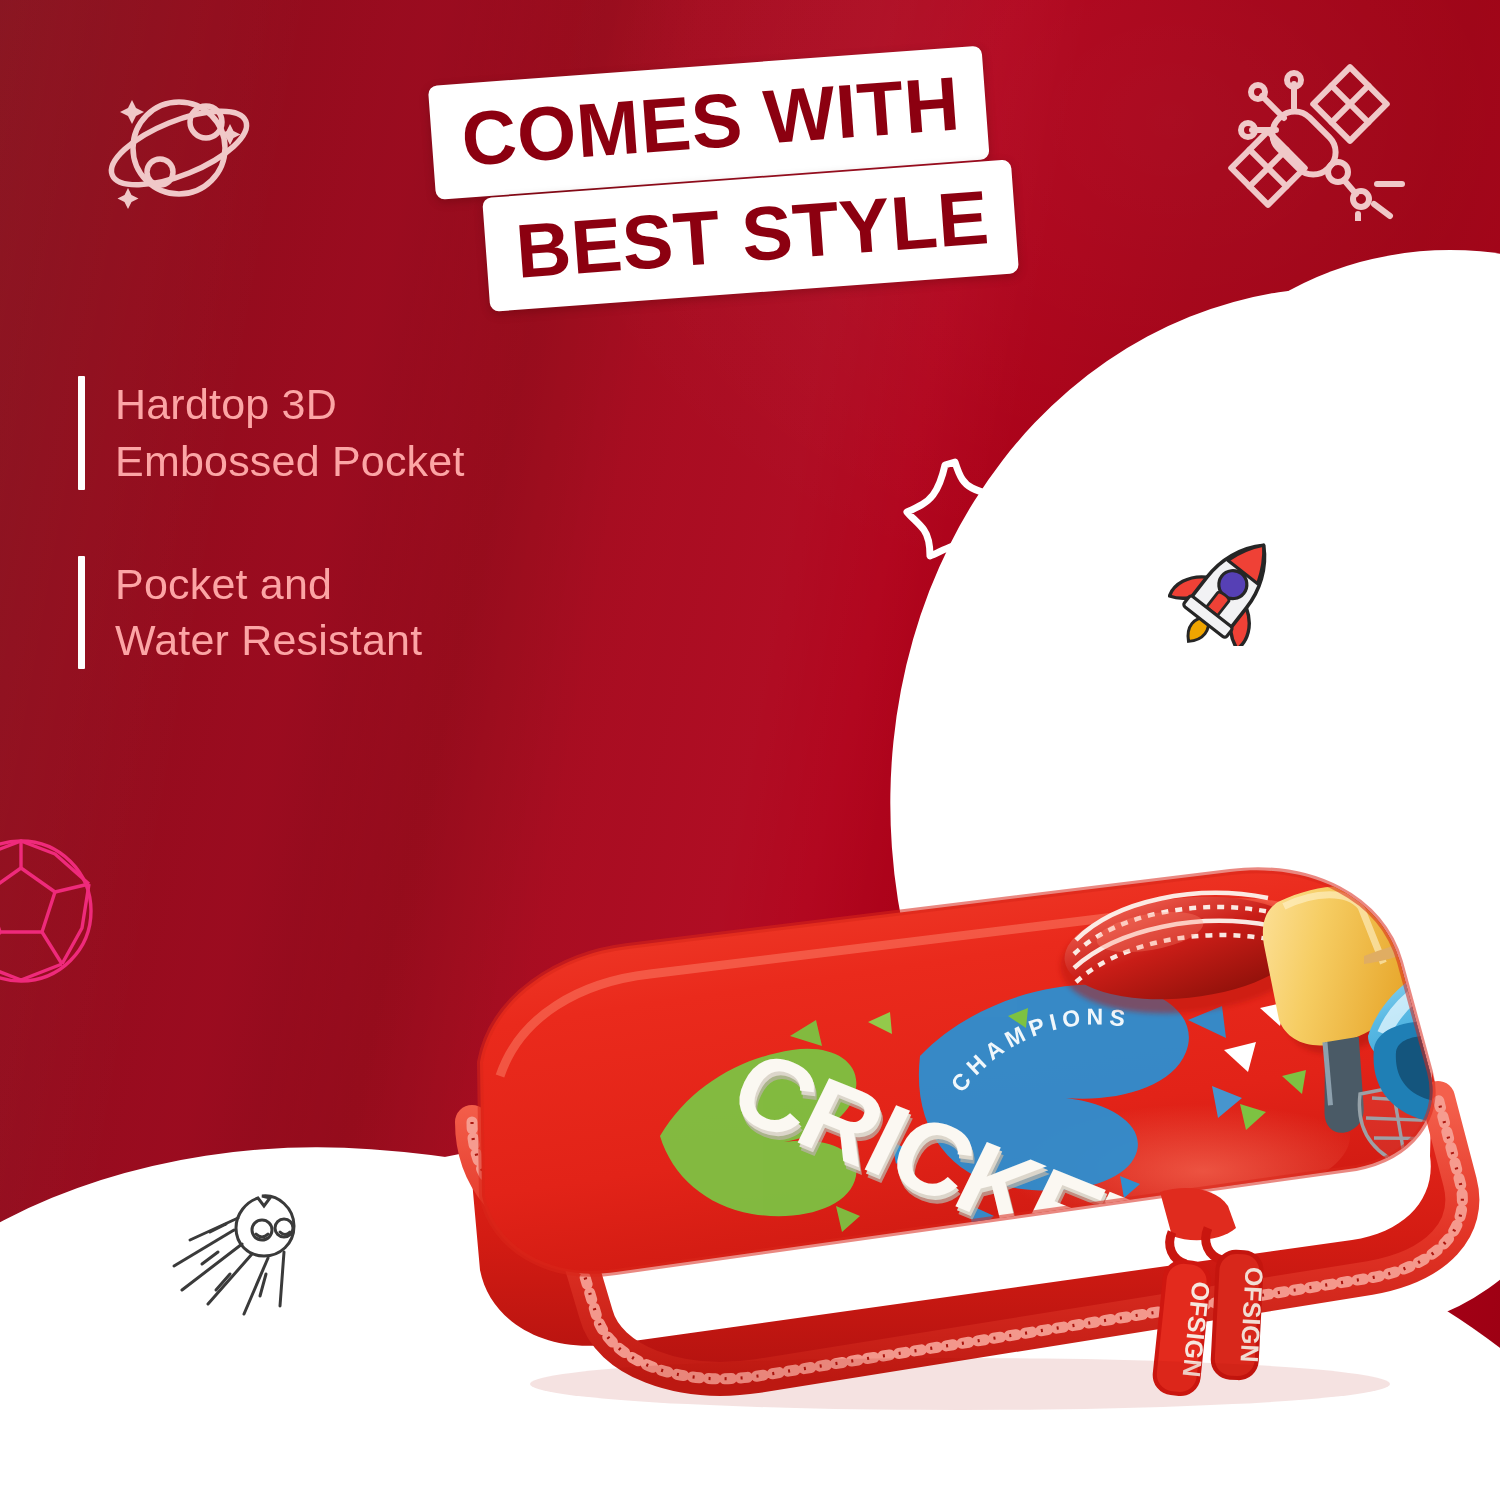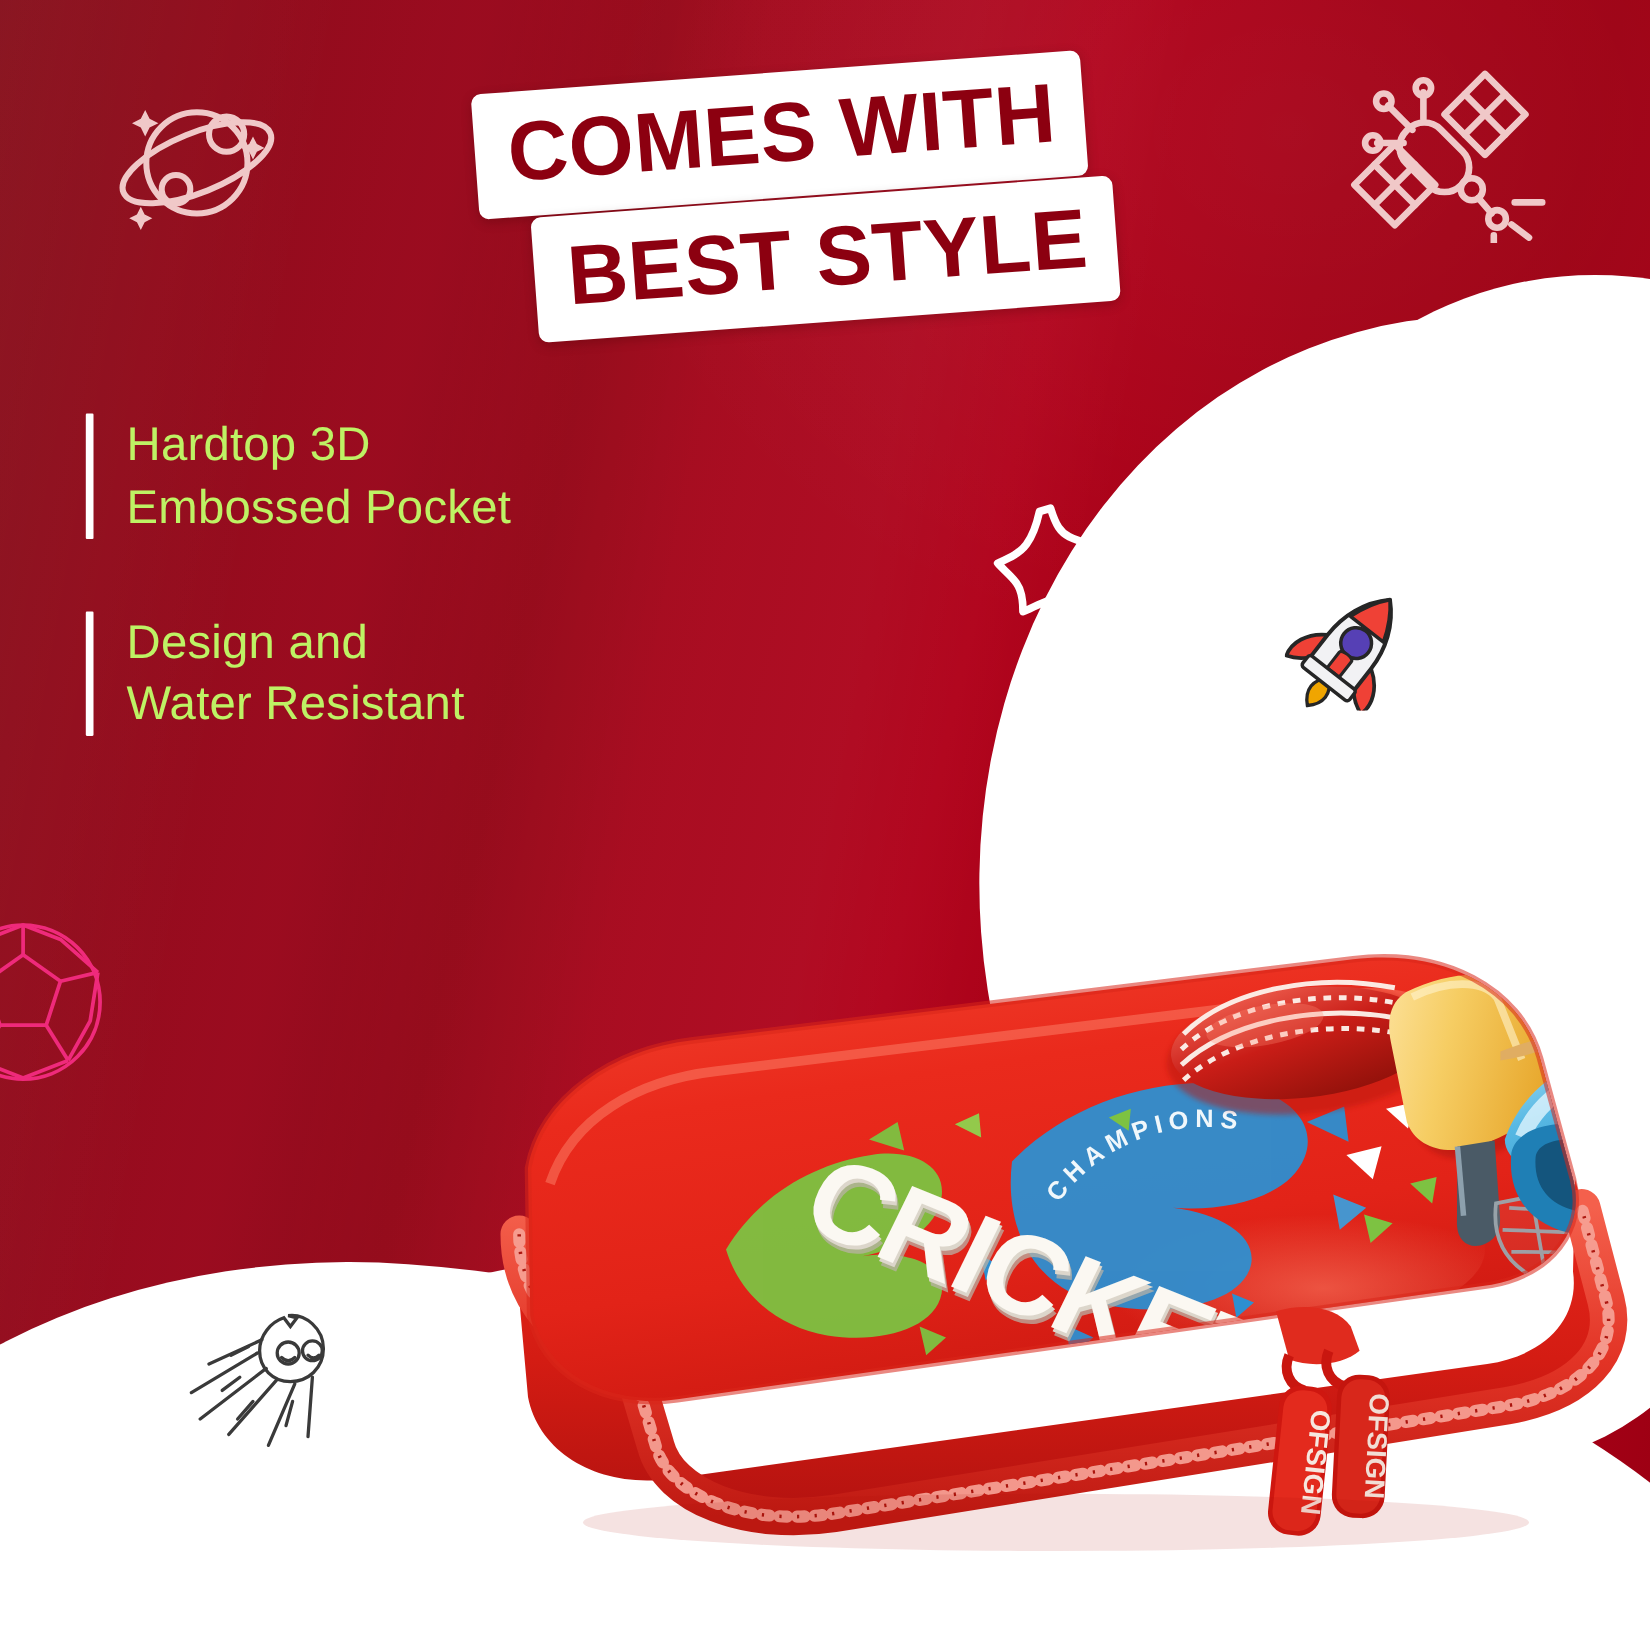--- a/index.html
+++ b/index.html
@@ -91,21 +91,21 @@
   }
 
   
   #features { position:absolute; left:78px; top:376px; width:620px; }
   .feature { display:flex; align-items:stretch; margin-bottom:66px; }
   .feature-bar {
     width:7px; background:#ffffff; border-radius:1px;
     margin-right:30px; flex:0 0 7px;
   }
   .feature-text {
-    color:#bef264;
+    color:#fca5a5;
     font-size:43px;
     line-height:1.32;
     font-weight:400;
     letter-spacing:0.2px;
   }
 
   
   .decor { position:absolute; }
   #icon-planet   { left:84px;   top:72px;   width:190px; height:150px; }
   #icon-satellite{ left:1222px; top:56px;   width:190px; height:165px; }
@@ -267,21 +267,21 @@
       <div class="feature-text">
         <div>Hardtop 3D</div>
         <div>Embossed Pocket</div>
       </div>
     </div>
 
 
     <div class="feature">
       <div class="feature-bar"></div>
       <div class="feature-text">
-        <div>Design and</div>
+        <div>Pocket and</div>
         <div>Water Resistant</div>
       </div>
     </div>
 
   </div>
 
   <div id="product">
     <svg viewBox="0 0 1120 580" width="1120" height="580">
       <defs>
         <linearGradient id="lidG" x1="0" y1="0" x2="0.35" y2="1">

